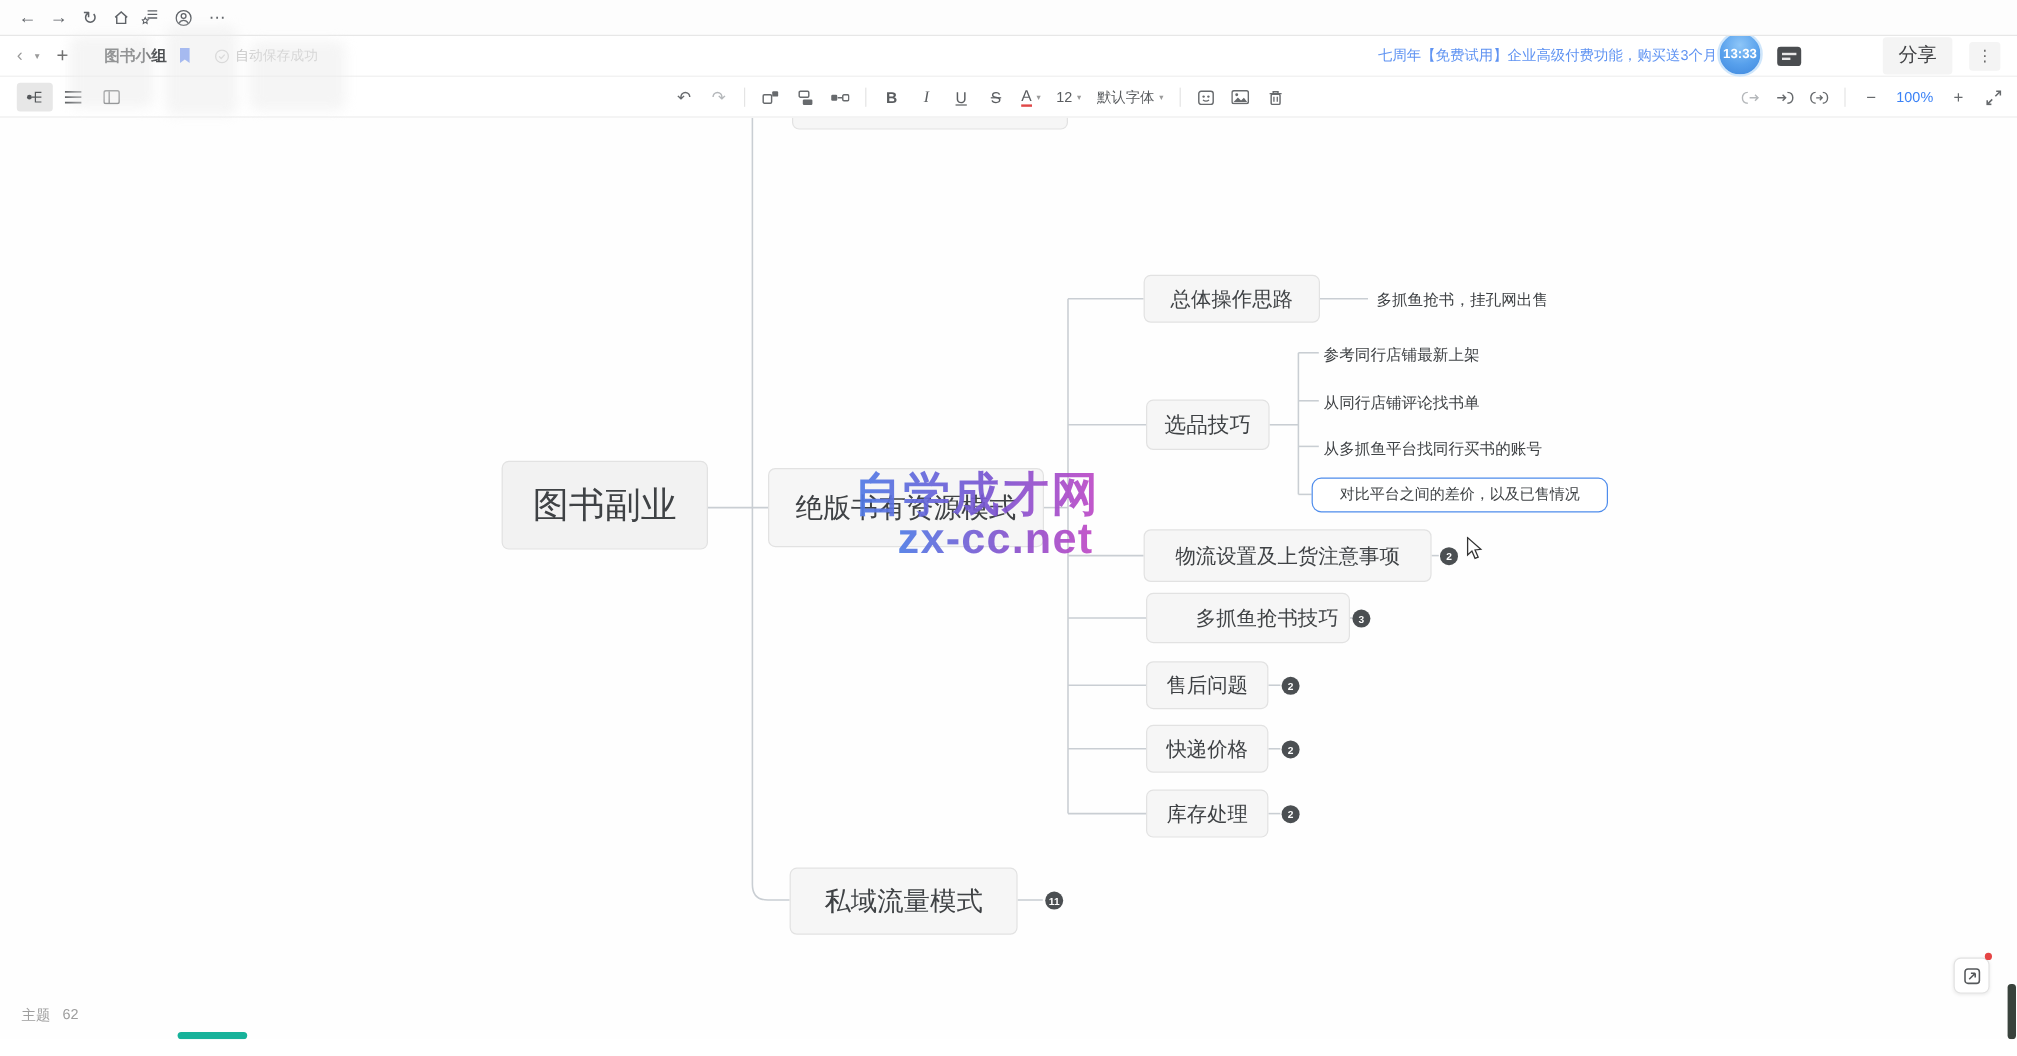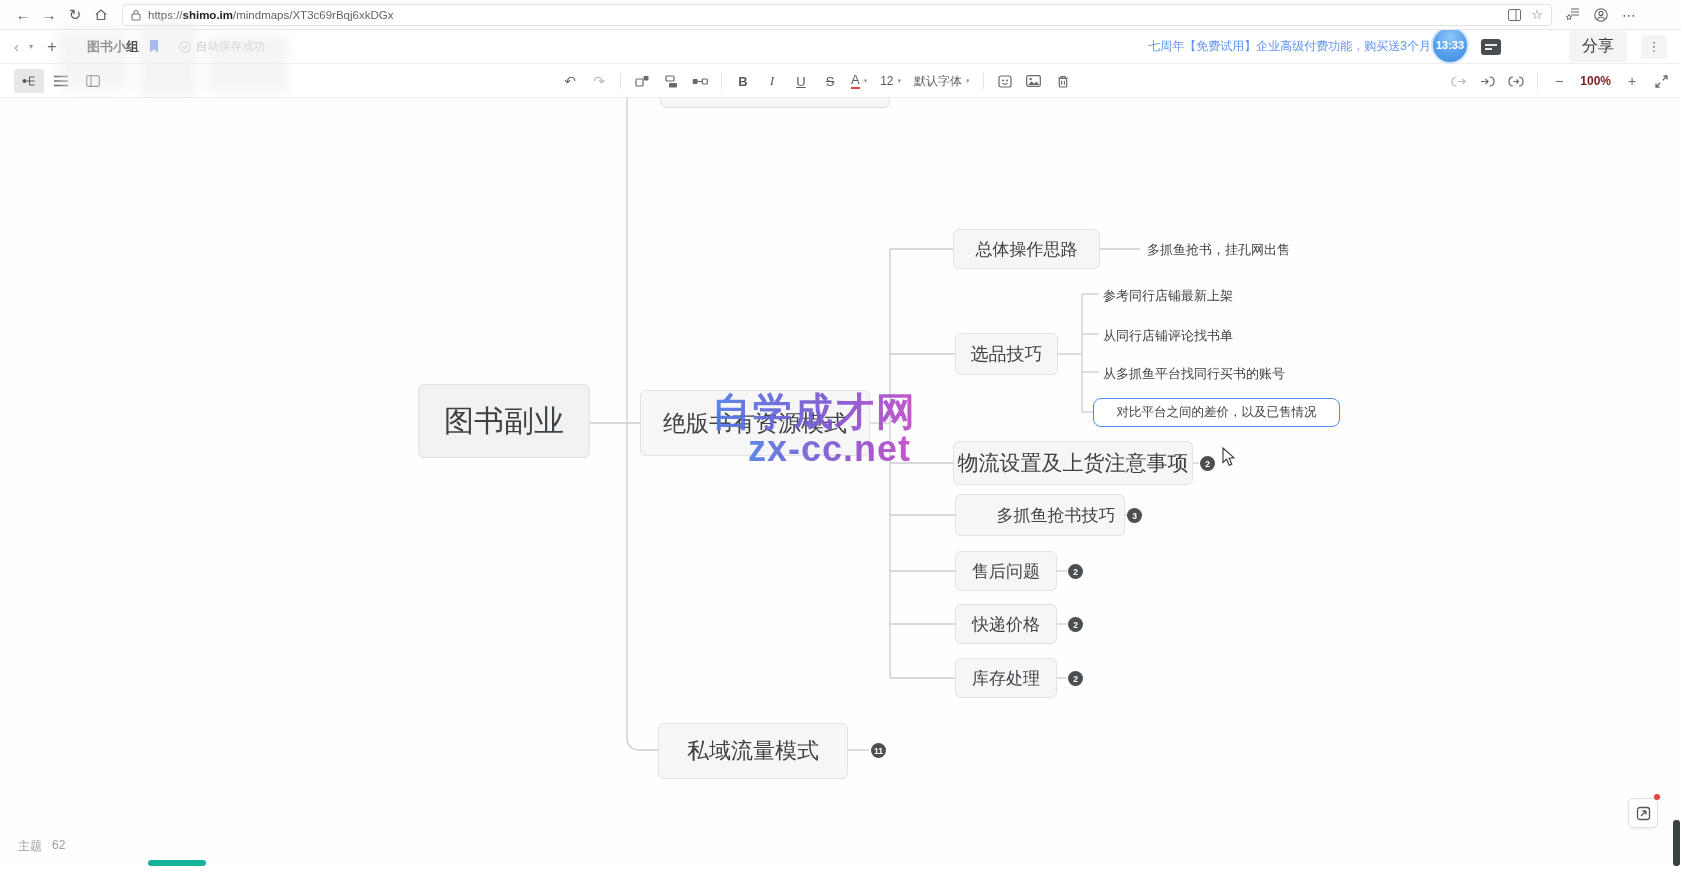--- a/index.html
+++ b/index.html
@@ -104,35 +104,20 @@
 
 <div class="browser-bar">
   <div class="nav-btn">←</div>
   <div class="nav-btn">→</div>
   <div class="nav-btn">↻</div>
   <div class="nav-btn">
     <svg class="icon-svg" width="14" height="14" viewBox="0 0 14 14">
         <path d="M2 6.5 7 2l5 4.5M3.3 6v5.5h7.4V6" fill="none" stroke="#5f6368" stroke-width="1.2"></path>
       </svg>
   </div>
-  <div class="addr-bar">
-    <svg class="icon-svg" width="10" height="12" viewBox="0 0 10 12">
-        <rect x="1" y="5" width="8" height="6" rx="1" fill="none" stroke="#7a7a7a" stroke-width="1.1"></rect>
-        <path d="M3 5V3.5a2 2 0 0 1 4 0V5" fill="none" stroke="#7a7a7a" stroke-width="1.1"></path>
-      </svg>
-    <span class="addr-url"><span>https://</span><b>shimo.im</b><span>/mindmaps/XT3c69rBqj6xkDGx</span></span>
-    <span class="addr-spacer"></span>
-    <span class="addr-icon">
-      <svg class="icon-svg" width="13" height="12" viewBox="0 0 13 12">
-          <rect x="0.5" y="0.5" width="12" height="11" rx="1.5" fill="none" stroke="#6b6f73"></rect>
-          <line x1="8" y1="1" x2="8" y2="11" stroke="#6b6f73"></line>
-        </svg>
-    </span>
-    <span class="addr-icon">☆</span>
-  </div>
   <div class="right-icons">
     <span>
       <svg class="icon-svg" width="14" height="13" viewBox="0 0 14 13">
           <path d="M5 1h8M5 4h8M5 7h8" stroke="#5f6368" stroke-width="1.1"></path>
           <path d="M2 8.5l.8 1.7 1.8.2-1.3 1.2.3 1.9L2 12.6l-1.6.9.3-1.9L-.6 10.4l1.8-.2z" transform="translate(1,-2)" fill="none" stroke="#5f6368" stroke-width=".9"></path>
         </svg>
     </span>
     <span>
       <svg class="icon-svg" width="14" height="14" viewBox="0 0 14 14">
           <circle cx="7" cy="7" r="6.2" fill="none" stroke="#5f6368" stroke-width="1.1"></circle>
@@ -275,21 +260,21 @@
     </span>
     <span class="tb-ico">
       <svg class="icon-svg" width="16" height="11" viewBox="0 0 16 11">
           <path d="M5 1C2.5 1 1 3 1 5.5S2.5 10 5 10" fill="none" stroke="#676a6d" stroke-width="1.2"></path>
           <path d="M11 1c2.5 0 4 2 4 4.5S13.5 10 11 10" fill="none" stroke="#676a6d" stroke-width="1.2"></path>
           <path d="M5.5 5.5h5M8.5 3.5l2 2-2 2" fill="none" stroke="#676a6d" stroke-width="1.1"></path>
         </svg>
     </span>
     <span class="tb-div"></span>
     <span class="tb-ico">−</span>
-    <span class="tb-text" style="font-weight:700;color:#7f1d1d;">100%</span>
+    <span class="tb-text" style="font-weight:400;color:#3b82f6;">100%</span>
     <span class="tb-ico">+</span>
     <span class="tb-ico">
       <svg class="icon-svg" width="13" height="13" viewBox="0 0 13 13">
           <path d="M8.5 1H12v3.5M12 1 7.8 5.2M4.5 12H1V8.5M1 12l4.2-4.2" fill="none" stroke="#676a6d" stroke-width="1.3"></path>
         </svg>
     </span>
   </div>
 </div>
 
 <div class="canvas">
@@ -331,21 +316,21 @@
 
   <div class="node" style="left:953px; top:131px; width:147px; height:40px; font-size:17px;">总体操作思路</div>
   <div class="leaf" style="left:1147px; top:143px;">多抓鱼抢书，挂孔网出售</div>
 
   <div class="node" style="left:955px; top:235px; width:103px; height:42px; font-size:18px;">选品技巧</div>
   <div class="leaf" style="left:1103px; top:189px;">参考同行店铺最新上架</div>
   <div class="leaf" style="left:1103px; top:229px;">从同行店铺评论找书单</div>
   <div class="leaf" style="left:1103px; top:267px;">从多抓鱼平台找同行买书的账号</div>
   <div class="sel-node" style="left:1093px; top:300px; width:247px; height:29px;">对比平台之间的差价，以及已售情况</div>
 
-  <div class="node" style="left:953px; top:343px; width:240px; height:44px; font-size:21px;">物流设置及上货注意事项</div>
+  <div class="node" style="left:953px; top:343px; width:240px; height:44px; font-size:17px;">物流设置及上货注意事项</div>
   <div class="badge" style="left:1200px; top:358px;">2</div>
 
   <div class="node" style="left:955px; top:396px; width:170px; height:42px; font-size:17px;padding-left:32px;">多抓鱼抢书技巧</div>
   <div class="badge" style="left:1127px; top:410px;">3</div>
 
   <div class="node" style="left:955px; top:453px; width:102px; height:40px; font-size:17px;">售后问题</div>
   <div class="badge" style="left:1068px; top:466px;">2</div>
 
   <div class="node" style="left:955px; top:506px; width:102px; height:40px; font-size:17px;">快递价格</div>
   <div class="badge" style="left:1068px; top:519px;">2</div>

